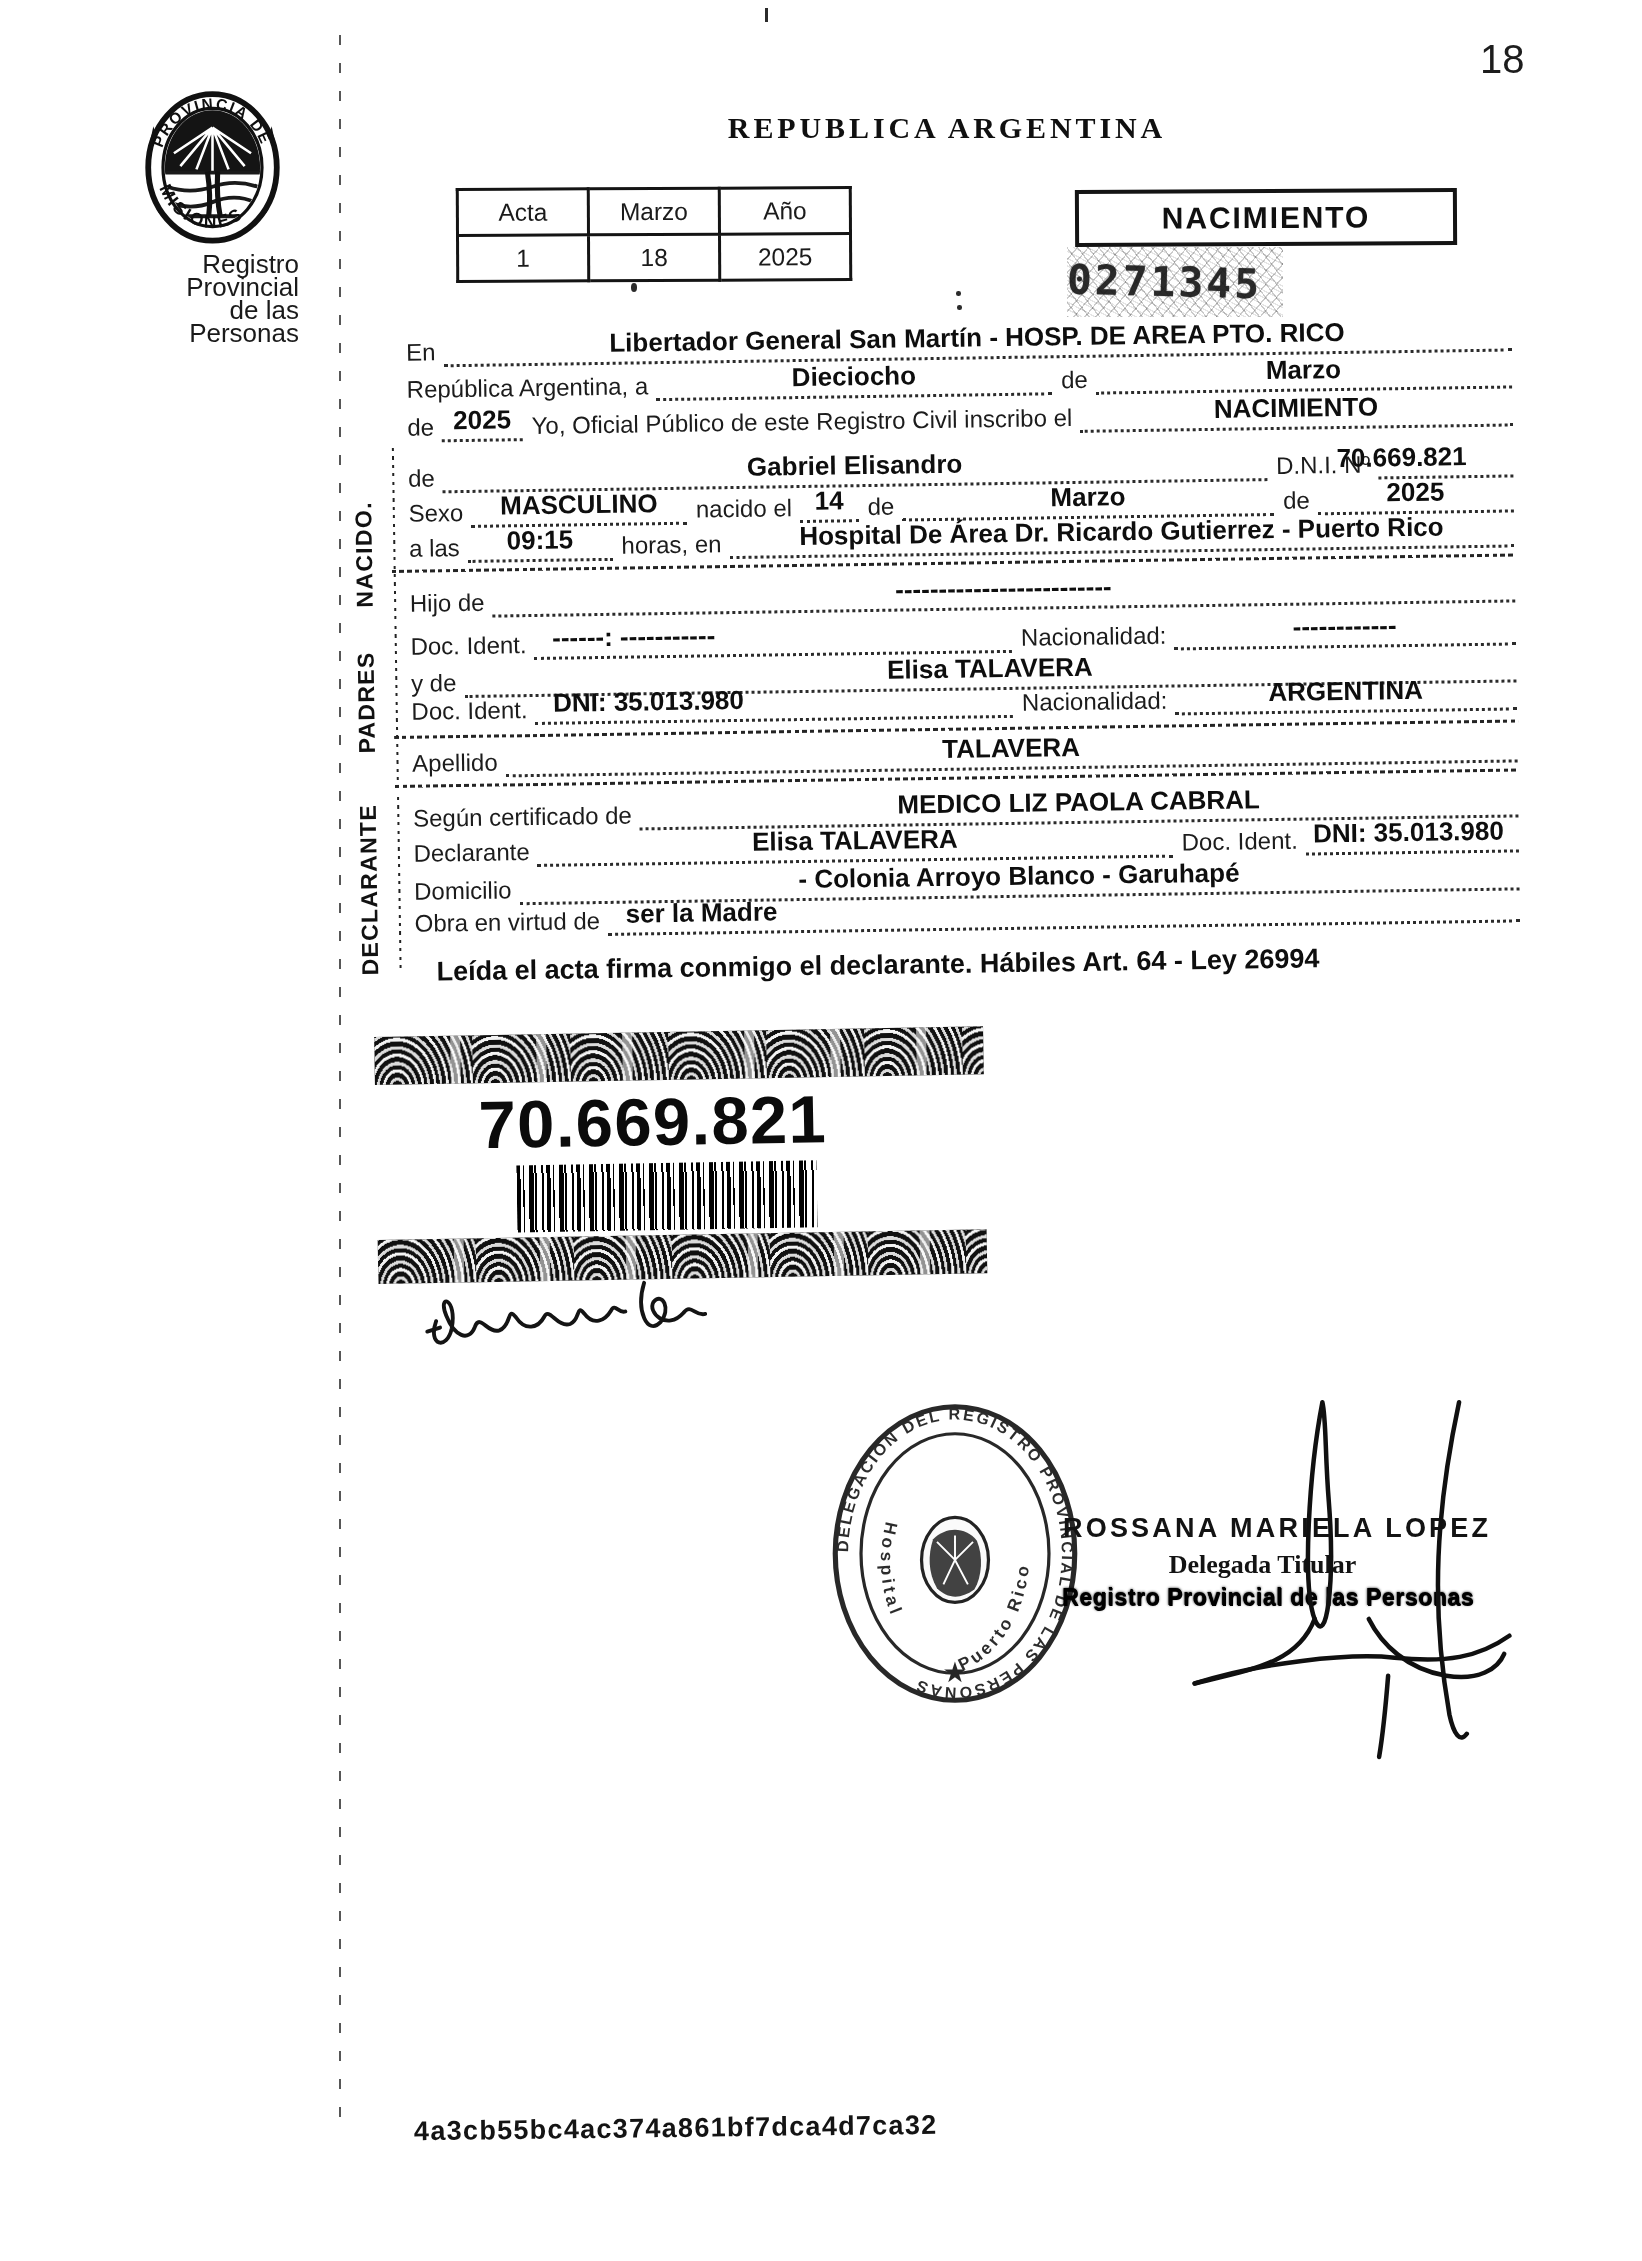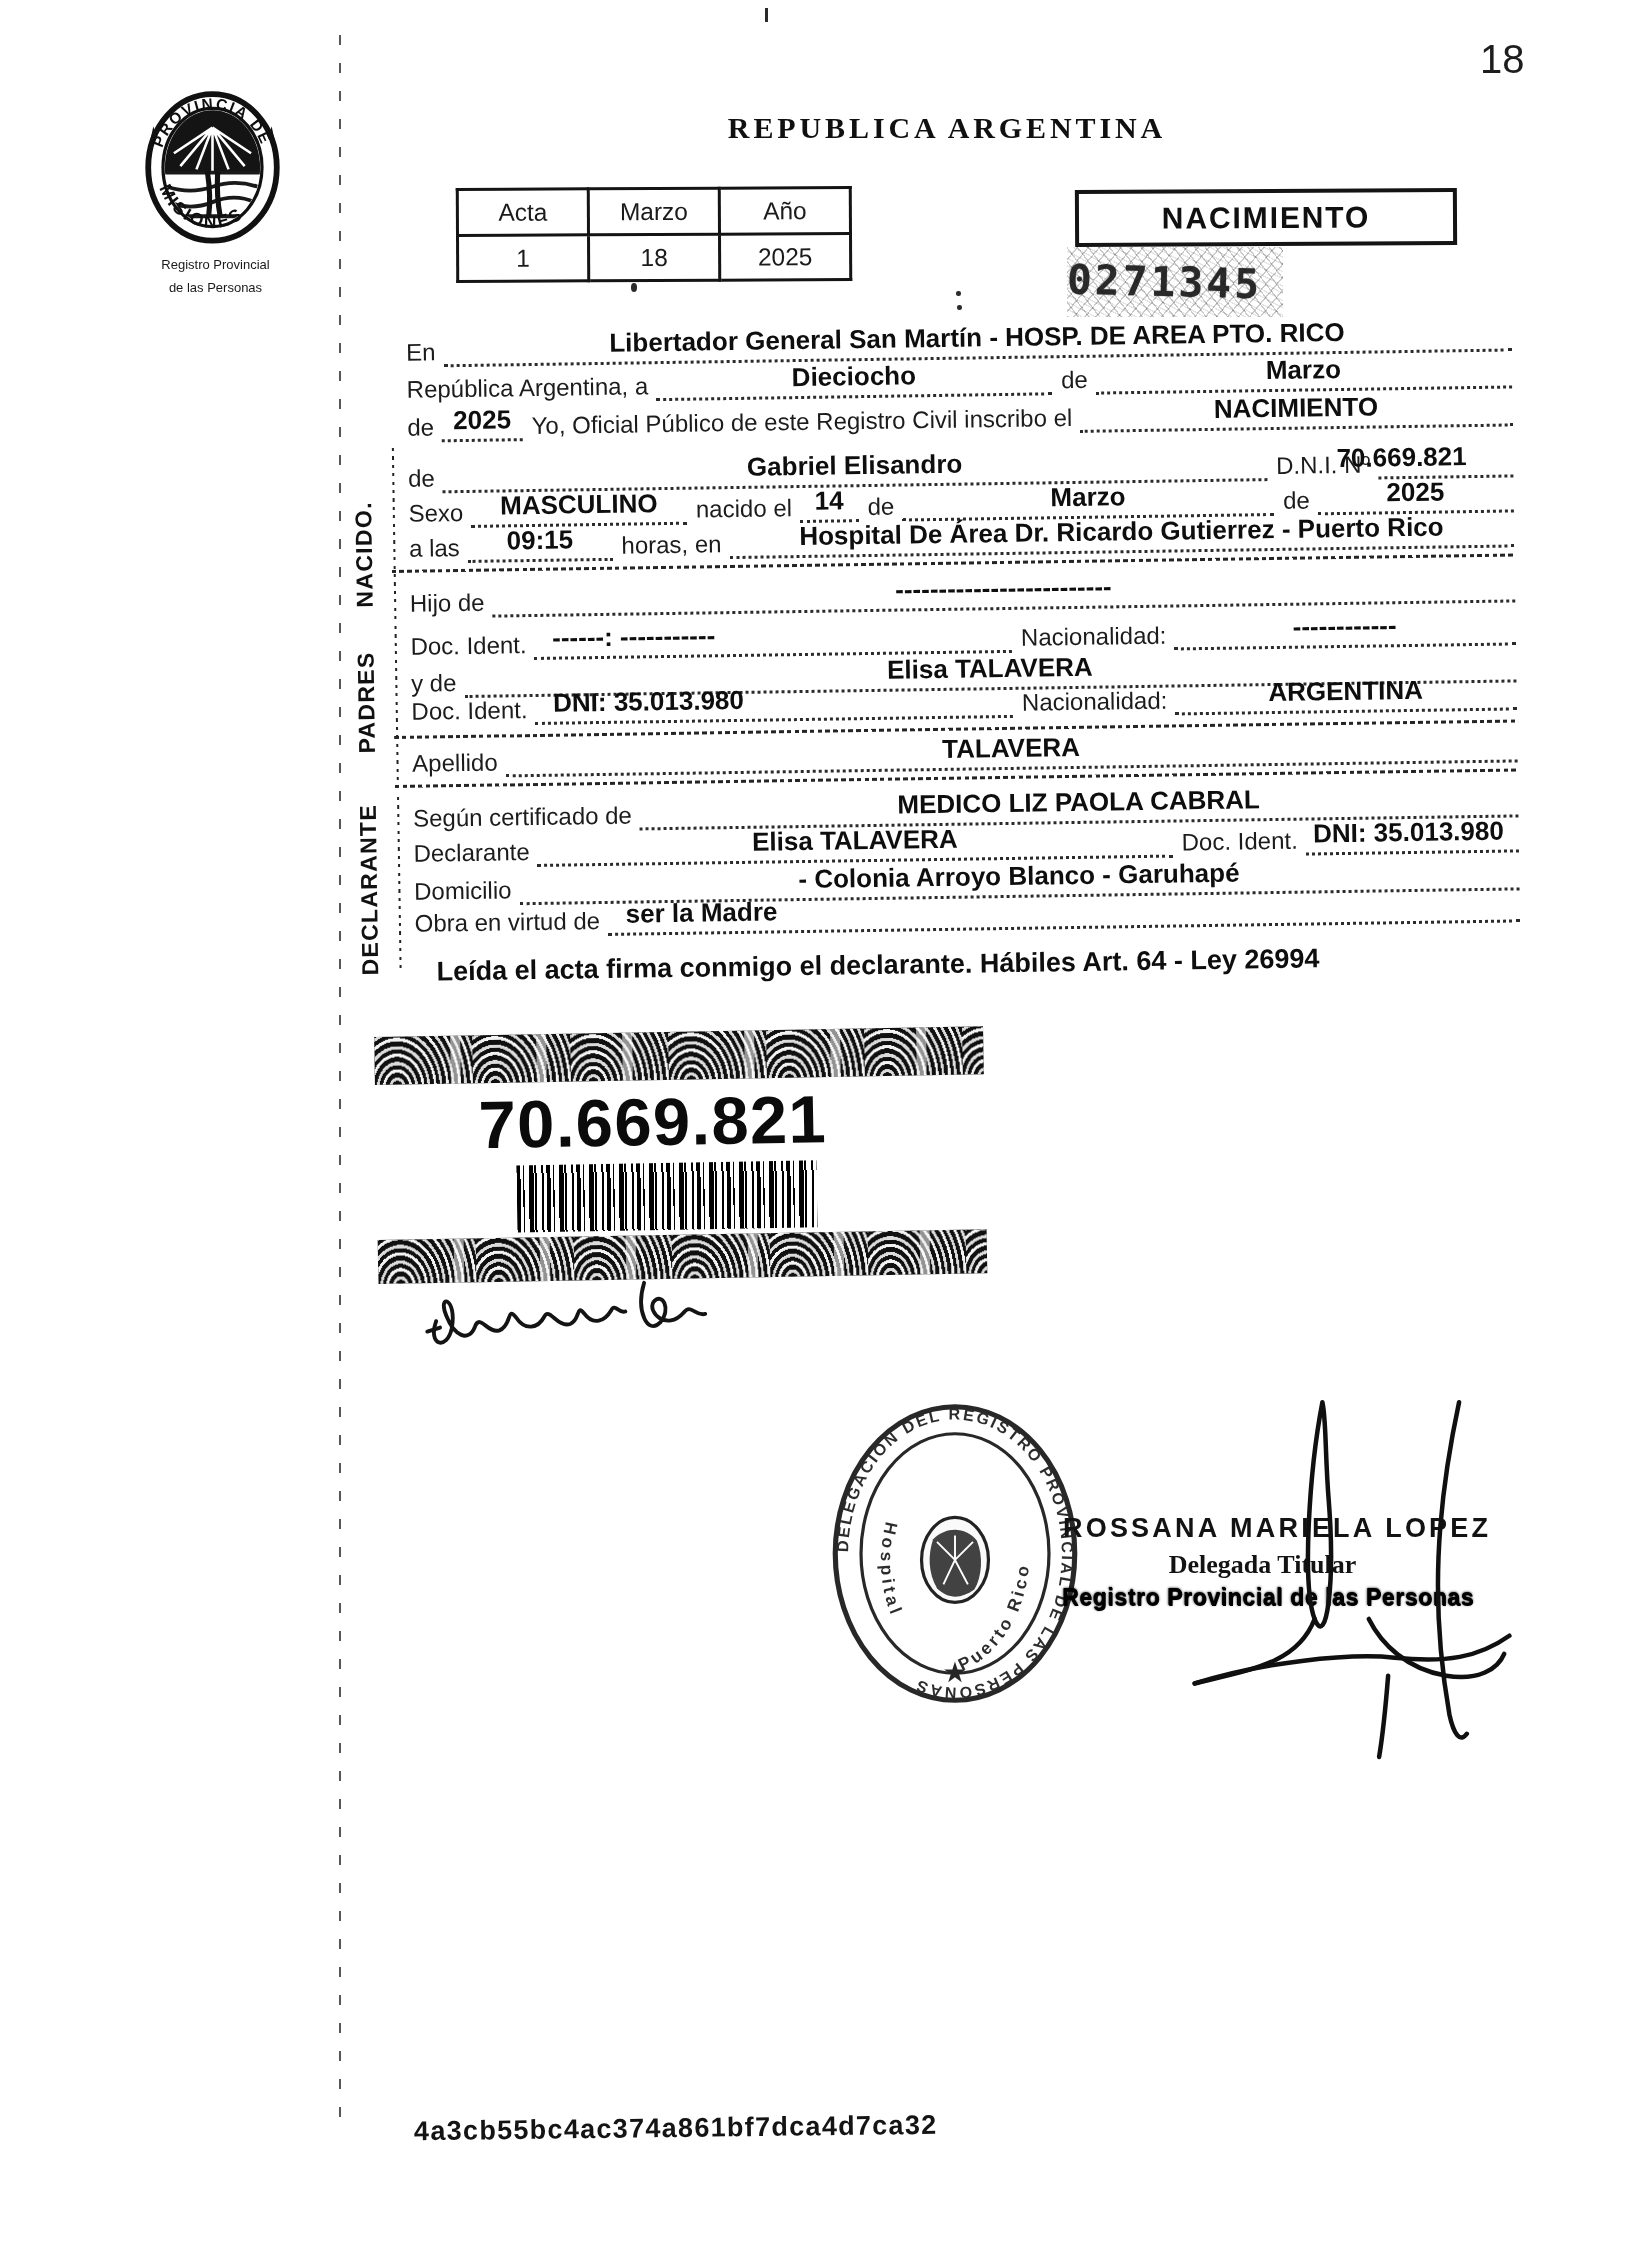--- a/index.html
+++ b/index.html
@@ -11,22 +11,22 @@
   .page-number{position:absolute;left:1480px;top:37px;font-size:40px;color:#1d1d1d;}
   .doc-title{position:absolute;left:696px;top:111px;width:502px;text-align:center;
     font-family:Liberation Serif, serif;font-weight:bold;font-size:30px;letter-spacing:3.9px;color:#101010;}
   .footer-hash{position:absolute;left:414px;top:2113px;font-weight:bold;font-size:27px;
     letter-spacing:1.3px;color:#141414;transform:rotate(-0.7deg);}
   .vdash-page{position:absolute;left:339px;top:35px;width:1.9px;height:2087px;
     background:repeating-linear-gradient(180deg,rgba(30,30,30,.75) 0 9.7px,transparent 9.7px 28px);}
   .speck{position:absolute;background:#2b2b2b;border-radius:50%;}
 
   
-  .org-name{position:absolute;left:132px;top:253px;width:167px;text-align:center;
-    font-size:13px;line-height:23px;color:#1a1a1a;}
+  .org-name{position:absolute;left:132px;top:253px;width:167px;text-align:right;
+    font-size:26px;line-height:23px;color:#1a1a1a;}
 
   
   .rec-table{position:absolute;left:456px;top:187px;border-collapse:collapse;transform:rotate(-0.3deg);}
   .rec-table td{border:3.2px solid #141414;width:126px;height:41px;text-align:center;
     font-size:24.5px;color:#1b1b1b;background:#fff;}
 
   
   .type-box{position:absolute;left:1075px;top:189px;width:374px;height:49px;border:4.5px solid #141414;
     display:flex;align-items:center;justify-content:center;font-size:30px;font-weight:bold;
     letter-spacing:1.9px;color:#101010;transform:rotate(-0.3deg);}

